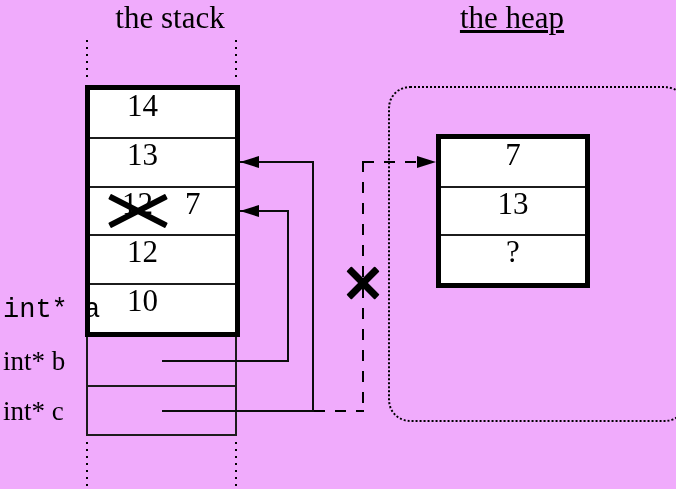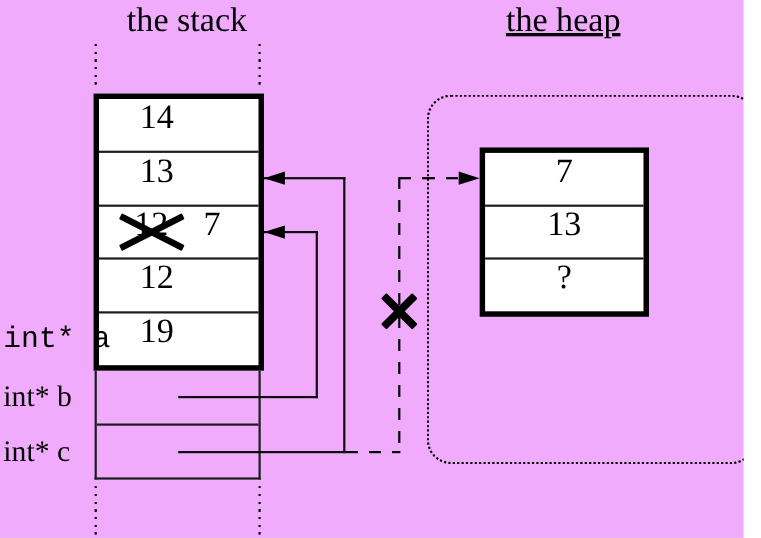--- a/index.html
+++ b/index.html
@@ -77,21 +77,21 @@
           <span class="bar b1"></span>
             <span class="bar b2"></span>
         </span>
       </span>
       <span>7</span>
     </div>
     <div class="cell">
         <span class="val">12</span>
       </div>
     <div class="cell">
-        <span class="val">19</span>
+        <span class="val">10</span>
       </div>
   </div>
 
   <div class="subrows" style="left:86px;top:337px;width:151px;height:99px;">
     <div class="subrow first"></div>
     <div class="subrow"></div>
   </div>
 
   <div class="abs varlabel" style="left:3px;top:310px;font-family:Liberation Mono, monospace;">int* a</div>
   <div class="abs varlabel" style="left:3px;top:411px;">int* c</div>

